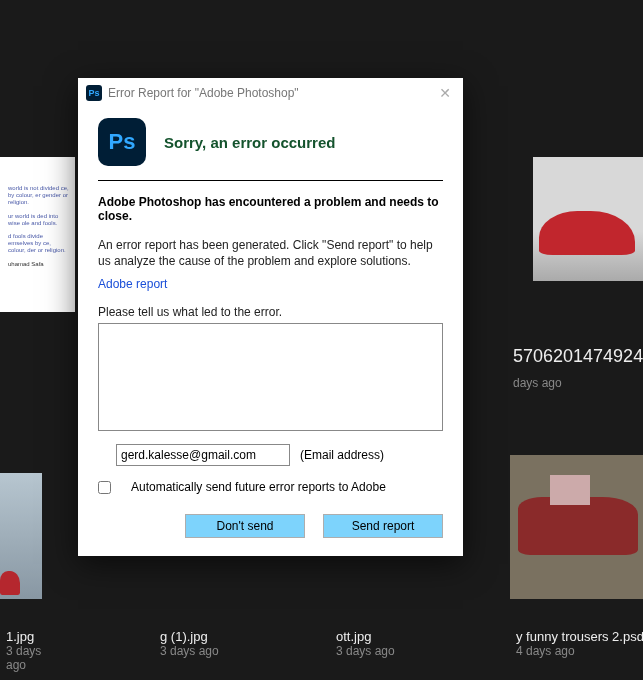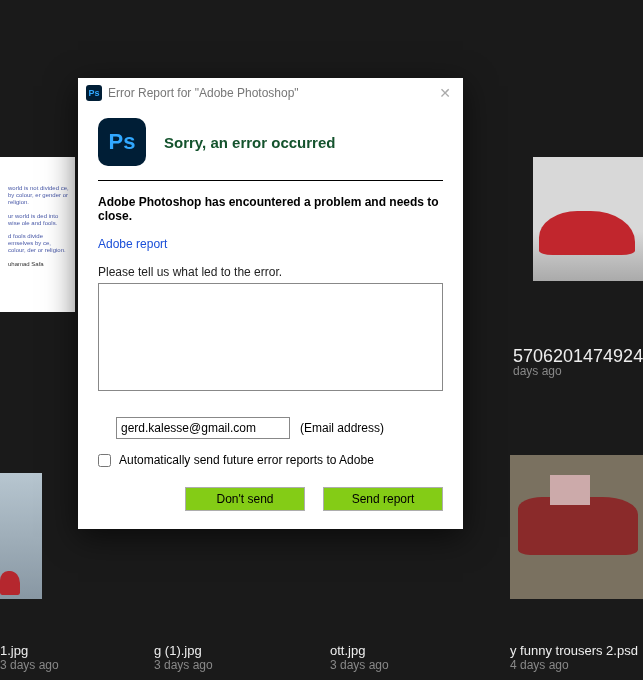--- a/index.html
+++ b/index.html
@@ -21,21 +21,21 @@
     color: #888;
     font-size: 12px;
   }
   .labels-row {
     position: absolute;
     bottom: 8px;
     left: 0;
     right: 0;
     display: flex;
   }
-  .label-col { width: 25%; }
+  .label-col { width: 25%; padding-left: 6px; }
   .label-col.c2 { margin-left: 94px;}
   .label-col.c3b { margin-left: 330px; position:absolute; }
   .label-col.c4 { margin-left: 510px; position:absolute; }
 
   
   .bg-thumb {
     position: absolute;
     background: #777;
   }
 
@@ -68,21 +68,21 @@
     border-radius: 40% 46% 14% 14% / 60% 70% 10% 10%;
   }
   
   .bt1 { left:0; top:473px; width:42px; height:126px; background:linear-gradient(#b7c6d0,#8897a3);}
   .bt1::after{content:"";position:absolute;left:0;bottom:4px;width:20px;height:24px;background:#b5272e;border-radius:40% 50% 10% 10%;}
   .bt2 { left:510px; top:455px; width:133px; height:144px; background:#7a7160;}
   .bt2::before{content:"";position:absolute;left:8px;top:42px;width:120px;height:58px;background:#8a2a2a;border-radius:20% 30% 10% 10%;}
   .bt2::after{content:"";position:absolute;left:40px;top:20px;width:40px;height:30px;background:#caa;}
 
   .toplabel1{position:absolute; left:513px; top:346px; color:#eee; font-size:18px;}
-  .toplabel1s{position:absolute; left:513px; top:364px; color:#888; font-size:12px;text-align:right;}
+  .toplabel1s{position:absolute; left:513px; top:376px; color:#888; font-size:12px;text-align:right;}
 
   
   .dialog {
     position: absolute;
     left: 78px;
     top: 78px;
     width: 385px;
     background: #fff;
     box-shadow: 0 8px 30px rgba(0,0,0,0.6);
   }
@@ -145,37 +145,37 @@
     font-size:12px;
     padding:3px;
     overflow-y: scroll;
   }
   .check-row {
     display:flex; align-items:center; gap:6px;
     margin-top: 14px;
     font-size:12px;
   }
   .check-row input[type=checkbox]{ width:13px;height:13px;}
-  .email-row { display:flex; align-items:center; gap:10px; margin-top:23px; margin-left:18px;}
+  .email-row { display:flex; align-items:center; gap:10px; margin-top:10px; margin-left:18px;}
   .email-row input[type=text]{
     width: 174px;
     border:1px solid #888;
     font-size:12px;
     padding:3px 4px;
   }
   .email-label { font-size:12px;}
-  .check-row2 { margin-top: 14px; display:flex; align-items:center; gap:8px; font-size:12px;}
+  .check-row2 { margin-top: 14px; display:flex; align-items:center; gap:20px; font-size:12px;}
   .buttons {
     display:flex; justify-content:flex-end; gap:18px;
     margin-top: 20px;
   }
   .buttons button {
     width: 120px;
     height: 24px;
-    background: #84cc16;
+    background: #7dd3fc;
     border: 1px solid #adadad;
     font-size:12px;
     cursor:pointer;
   }
 </style>
 </head>
 <body>
 
 <div class="quote">
   <p>world is not divided ce, by colour, er gender or religion.</p>
@@ -215,20 +215,21 @@
     <div class="title">Error Report for "Adobe Photoshop"</div>
     <div class="close">✕</div>
   </div>
   <div class="dialog-body">
     <div class="header-row">
       <div class="ps-big">Ps</div>
       <h1>Sorry, an error occurred</h1>
     </div>
     <hr class="hr">
     <div class="bold-line">Adobe Photoshop has encountered a problem and needs to close.</div>
+    <div class="desc">An error report has been generated. Click "Send report" to help us analyze the cause of the problem and explore solutions.</div>
     <a class="link">Adobe report</a>
     <div class="prompt">Please tell us what led to the error.</div>
     <textarea class="textarea" style=""></textarea>
     <div class="email-row">
       <input type="text" value="gerd.kalesse@gmail.com" style="">
       <span class="email-label">(Email address)</span>
     </div>
     <div class="check-row2">
       <input type="checkbox" style="">
       <span>Automatically send future error reports to Adobe</span>

